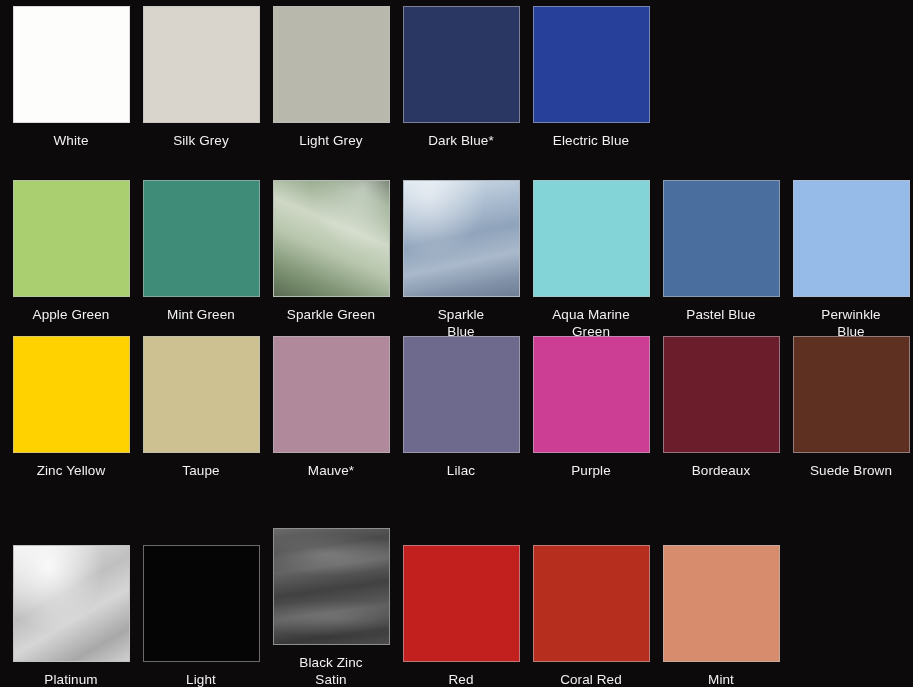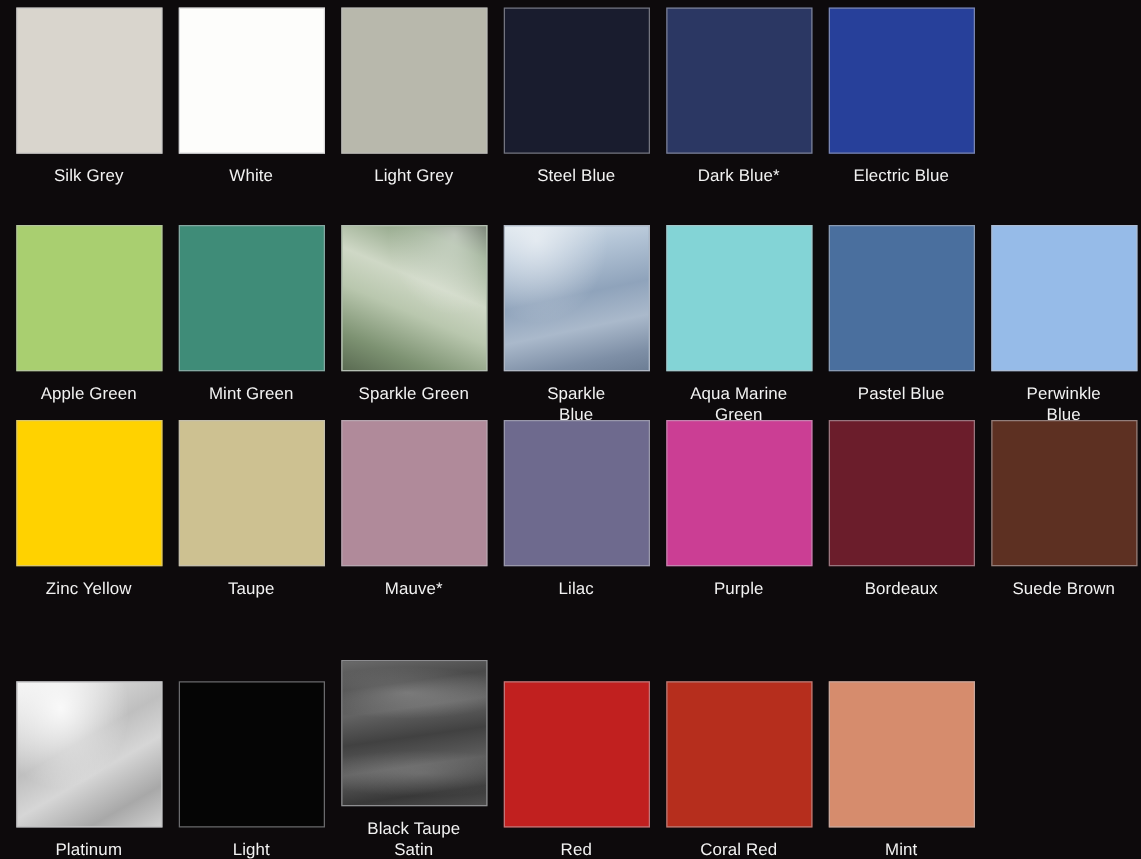--- a/index.html
+++ b/index.html
@@ -77,34 +77,30 @@
 
   
   .swatch-row { padding-left: 6px; }
 </style>
 </head>
 <body>
 
 <div id="swatch-chart">
   <div class="swatch-row" id="row-0">
       <div class="swatch-cell">
+        <div class="swatch-chip" style="background-color: rgb(253, 253, 251);"></div>
+        <div class="swatch-label">White</div>
+      </div>
+      <div class="swatch-cell">
         <div class="swatch-chip" style="background-color: rgb(217, 213, 205);"></div>
         <div class="swatch-label">Silk Grey</div>
       </div>
       <div class="swatch-cell">
-        <div class="swatch-chip" style="background-color: rgb(253, 253, 251);"></div>
-        <div class="swatch-label">White</div>
-      </div>
-      <div class="swatch-cell">
         <div class="swatch-chip" style="background-color: rgb(184, 184, 172);"></div>
         <div class="swatch-label">Light Grey</div>
-      </div>
-      <div class="swatch-cell">
-        <div class="swatch-chip" style="background-color: rgb(25, 28, 46);"></div>
-        <div class="swatch-label">Steel Blue</div>
       </div>
       <div class="swatch-cell">
         <div class="swatch-chip" style="background-color: rgb(43, 55, 99);"></div>
         <div class="swatch-label">Dark Blue*</div>
       </div>
       <div class="swatch-cell">
         <div class="swatch-chip" style="background-color: rgb(39, 64, 154);"></div>
         <div class="swatch-label">Electric Blue</div>
       </div>
     </div>
@@ -183,21 +179,21 @@
         <div class="swatch-label">Platinum</div>
       </div>
       <div class="swatch-cell">
         <div class="swatch-chip" style="background-color: rgb(5, 5, 5);"></div>
         <div class="swatch-label">Light</div>
       </div>
       <div class="swatch-cell">
         <div class="swatch-chip" style="background-color: rgb(84, 84, 84);">
           <span class="chip-texture" style="background-image: radial-gradient(120% 30% at 45% 22%, rgba(255, 255, 255, 0.22) 0%, rgba(255, 255, 255, 0) 60%), radial-gradient(130% 26% at 55% 78%, rgba(255, 255, 255, 0.16) 0%, rgba(255, 255, 255, 0) 62%), linear-gradient(172deg, rgb(106, 106, 106) 0%, rgb(74, 74, 74) 18%, rgb(99, 99, 99) 34%, rgb(65, 65, 65) 52%, rgb(94, 94, 94) 70%, rgb(56, 56, 56) 88%, rgb(77, 77, 77) 100%);"></span>
         </div>
-        <div class="swatch-label">Black Taupe
+        <div class="swatch-label">Black Zinc
 Satin</div>
       </div>
       <div class="swatch-cell">
         <div class="swatch-chip" style="background-color: rgb(193, 32, 31);"></div>
         <div class="swatch-label">Red</div>
       </div>
       <div class="swatch-cell">
         <div class="swatch-chip" style="background-color: rgb(182, 46, 29);"></div>
         <div class="swatch-label">Coral Red</div>
       </div>

